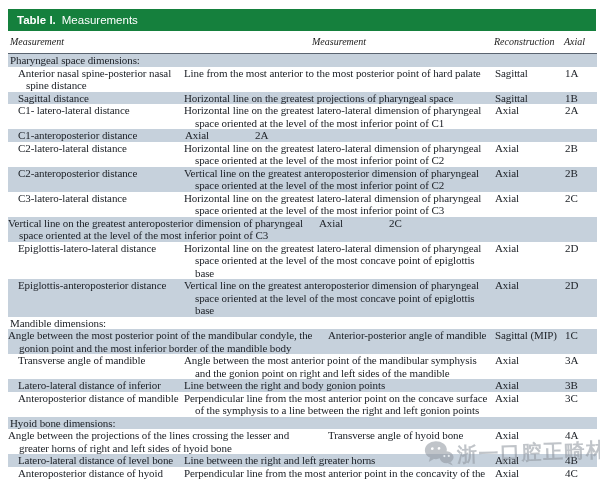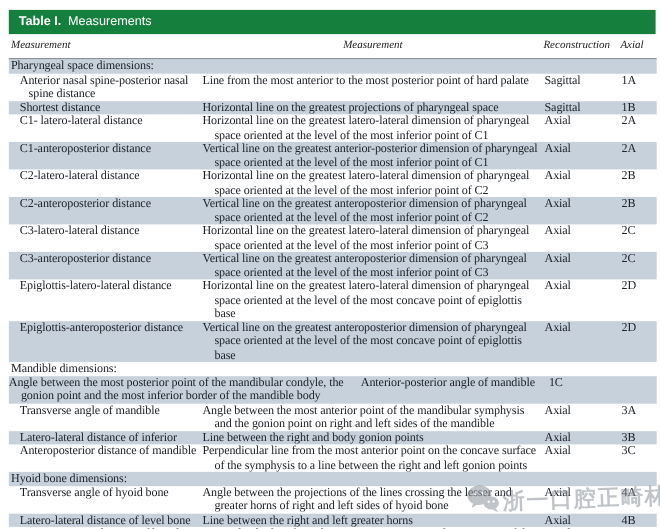--- a/index.html
+++ b/index.html
@@ -72,36 +72,35 @@
   </div>
 
   <div class="tr plain">
     <div class="td td-meas">Anterior nasal spine-posterior nasal spine distance</div>
     <div class="td td-desc">Line from the most anterior to the most posterior point of hard palate</div>
     <div class="td td-recon">Sagittal</div>
     <div class="td td-fig">1A</div>
   </div>
 
   <div class="tr shaded">
-    <div class="td td-meas">Shortest distance</div>
+    <div class="td td-meas">Sagittal distance</div>
     <div class="td td-desc">Horizontal line on the greatest projections of pharyngeal space</div>
     <div class="td td-recon">Sagittal</div>
     <div class="td td-fig">1B</div>
   </div>
 
   <div class="tr plain">
     <div class="td td-meas">C1- latero-lateral distance</div>
     <div class="td td-desc">Horizontal line on the greatest latero-lateral dimension of pharyngeal space oriented at the level of the most inferior point of C1</div>
     <div class="td td-recon">Axial</div>
     <div class="td td-fig">2A</div>
   </div>
 
   <div class="tr shaded">
     <div class="td td-meas">C1-anteroposterior distance</div>
-    <div class="td td-desc">Vertical line on the greatest anterior-posterior dimension of pharyngeal space oriented at the level of the most inferior point of C1</div>
     <div class="td td-recon">Axial</div>
     <div class="td td-fig">2A</div>
   </div>
 
   <div class="tr plain">
     <div class="td td-meas">C2-latero-lateral distance</div>
     <div class="td td-desc">Horizontal line on the greatest latero-lateral dimension of pharyngeal space oriented at the level of the most inferior point of C2</div>
     <div class="td td-recon">Axial</div>
     <div class="td td-fig">2B</div>
   </div>
@@ -114,21 +113,20 @@
   </div>
 
   <div class="tr plain">
     <div class="td td-meas">C3-latero-lateral distance</div>
     <div class="td td-desc">Horizontal line on the greatest latero-lateral dimension of pharyngeal space oriented at the level of the most inferior point of C3</div>
     <div class="td td-recon">Axial</div>
     <div class="td td-fig">2C</div>
   </div>
 
   <div class="tr shaded">
-    <div class="td td-meas">C3-anteroposterior distance</div>
     <div class="td td-desc">Vertical line on the greatest anteroposterior dimension of pharyngeal space oriented at the level of the most inferior point of C3</div>
     <div class="td td-recon">Axial</div>
     <div class="td td-fig">2C</div>
   </div>
 
   <div class="tr plain">
     <div class="td td-meas">Epiglottis-latero-lateral distance</div>
     <div class="td td-desc">Horizontal line on the greatest latero-lateral dimension of pharyngeal space oriented at the level of the most concave point of epiglottis base</div>
     <div class="td td-recon">Axial</div>
     <div class="td td-fig">2D</div>
@@ -144,20 +142,21 @@
   <div class="tr plain section">
     <div class="td td-meas">Mandible dimensions:</div>
     <div class="td td-desc"></div>
     <div class="td td-recon"></div>
     <div class="td td-fig"></div>
   </div>
 
   <div class="tr shaded">
     <div class="td td-desc">Angle between the most posterior point of the mandibular condyle, the gonion point and the most inferior border of the mandible body</div>
     <div class="td td-meas">Anterior-posterior angle of mandible</div>
+    <div class="td td-recon">Sagittal (MIP)</div>
     <div class="td td-fig">1C</div>
   </div>
 
   <div class="tr plain">
     <div class="td td-meas">Transverse angle of mandible</div>
     <div class="td td-desc">Angle between the most anterior point of the mandibular symphysis and the gonion point on right and left sides of the mandible</div>
     <div class="td td-recon">Axial</div>
     <div class="td td-fig">3A</div>
   </div>
 
@@ -176,22 +175,22 @@
   </div>
 
   <div class="tr shaded section">
     <div class="td td-meas">Hyoid bone dimensions:</div>
     <div class="td td-desc"></div>
     <div class="td td-recon"></div>
     <div class="td td-fig"></div>
   </div>
 
   <div class="tr plain">
+    <div class="td td-desc">Angle between the projections of the lines crossing the lesser and greater horns of right and left sides of hyoid bone</div>
     <div class="td td-meas">Transverse angle of hyoid bone</div>
-    <div class="td td-desc">Angle between the projections of the lines crossing the lesser and greater horns of right and left sides of hyoid bone</div>
     <div class="td td-recon">Axial</div>
     <div class="td td-fig">4A</div>
   </div>
 
   <div class="tr shaded">
     <div class="td td-meas">Latero-lateral distance of level bone</div>
     <div class="td td-desc">Line between the right and left greater horns</div>
     <div class="td td-recon">Axial</div>
     <div class="td td-fig">4B</div>
   </div>

